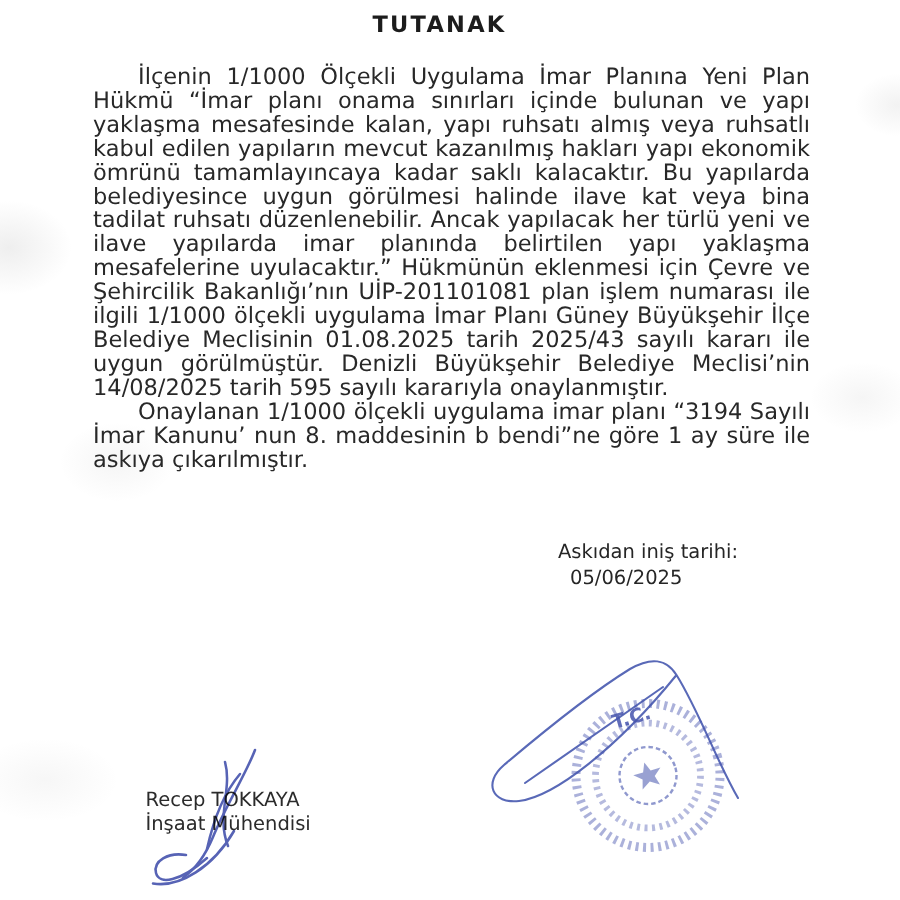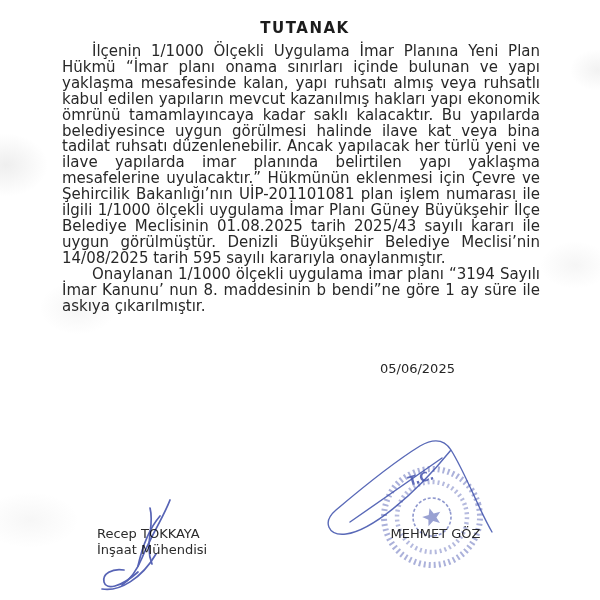--- a/index.html
+++ b/index.html
@@ -9,21 +9,21 @@
     background-image:
       radial-gradient(60px 45px at 6px 165px, rgba(90,90,90,.10), transparent 70%),
       radial-gradient(40px 30px at 598px 70px, rgba(90,90,90,.08), transparent 70%),
       radial-gradient(55px 38px at 78px 308px, rgba(90,90,90,.06), transparent 70%),
       radial-gradient(50px 34px at 575px 265px, rgba(90,90,90,.06), transparent 70%),
       radial-gradient(70px 40px at 30px 520px, rgba(90,90,90,.05), transparent 70%);
     font-family:"DejaVu Sans","Liberation Sans",sans-serif;
     color:#262626;
   }
   .title{
-    position:absolute;top:3px;left:0;width:578px;margin:16px;
+    position:absolute;top:3px;left:0;width:578px;margin:4px;
     text-align:center;font-size:15px;font-weight:bold;letter-spacing:1.5px;
     color:#1c1c1c;
   }
   .body-text{
     position:absolute;left:62px;top:44px;width:478px;
     font-size:15px;line-height:15.9px;text-align:justify;color:#282828;
   }
   .body-text p{margin:0;text-indent:30px;}
   .dates{position:absolute;top:360px;left:0;width:600px;font-size:13px;line-height:17px;}
   .date-block{position:absolute;top:0;}
@@ -46,31 +46,31 @@
 
   <div class="body-text">
     <p>İlçenin 1/1000 Ölçekli Uygulama İmar Planına Yeni Plan Hükmü “İmar planı onama sınırları içinde bulunan ve yapı yaklaşma mesafesinde kalan, yapı ruhsatı almış veya ruhsatlı kabul edilen yapıların mevcut kazanılmış hakları yapı ekonomik ömrünü tamamlayıncaya kadar saklı kalacaktır. Bu yapılarda belediyesince uygun görülmesi halinde ilave kat veya bina tadilat ruhsatı düzenlenebilir. Ancak yapılacak her türlü yeni ve ilave yapılarda imar planında belirtilen yapı yaklaşma mesafelerine uyulacaktır.” Hükmünün eklenmesi için Çevre ve Şehircilik Bakanlığı’nın UİP-201101081 plan işlem numarası ile ilgili 1/1000 ölçekli uygulama İmar  Planı Güney Büyükşehir İlçe Belediye Meclisinin 01.08.2025 tarih 2025/43 sayılı kararı ile uygun görülmüştür. Denizli Büyükşehir Belediye Meclisi’nin 14/08/2025 tarih 595 sayılı kararıyla onaylanmıştır.</p>
     <p>Onaylanan 1/1000 ölçekli uygulama imar planı “3194 Sayılı İmar Kanunu’ nun 8. maddesinin b bendi”ne göre 1 ay süre ile askıya çıkarılmıştır.</p>
   </div>
 
   <div class="dates">
     <div class="date-block date-left">
     </div>
     <div class="date-block date-right">
+      <div>Askıdan iniş tarihi:</div>
       <div class="date-value">05/06/2025</div>
     </div>
   </div>
 
   <div class="signatory sig-left">
     <div>Recep TOKKAYA</div>
     <div>İnşaat Mühendisi</div>
   </div>
 
   <div class="signatory sig-right">
-    <div>MEHMET GÖZ</div>
   </div>
 
   <svg class="ink scribble" width="90" height="112" viewBox="0 0 90 112">
     <g fill="none" stroke="#4553ad" stroke-width="1.7" stroke-linecap="round" opacity="0.9">
       <path d="M72,14 C66,30 52,52 44,72 C39,84 33,93 24,99"></path>
       <path d="M52,22 C57,40 46,58 54,78"></path>
       <path d="M62,30 C50,44 44,62 40,80"></path>
       <path d="M40,86 C22,102 8,104 6,96 C4,88 14,82 26,84"></path>
       <path d="M58,68 C44,92 22,106 4,103"></path>
     </g>

